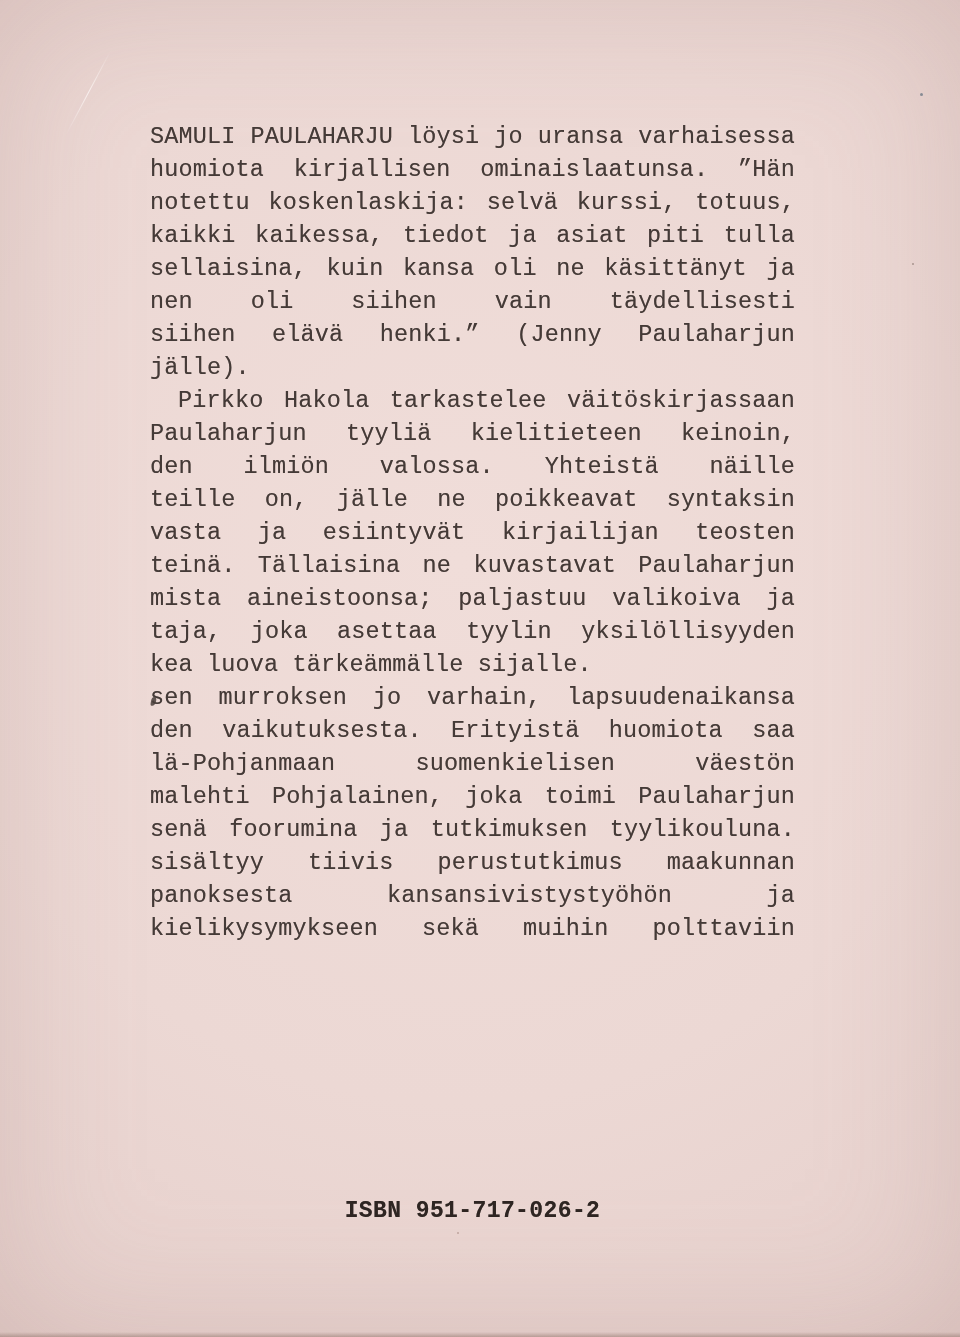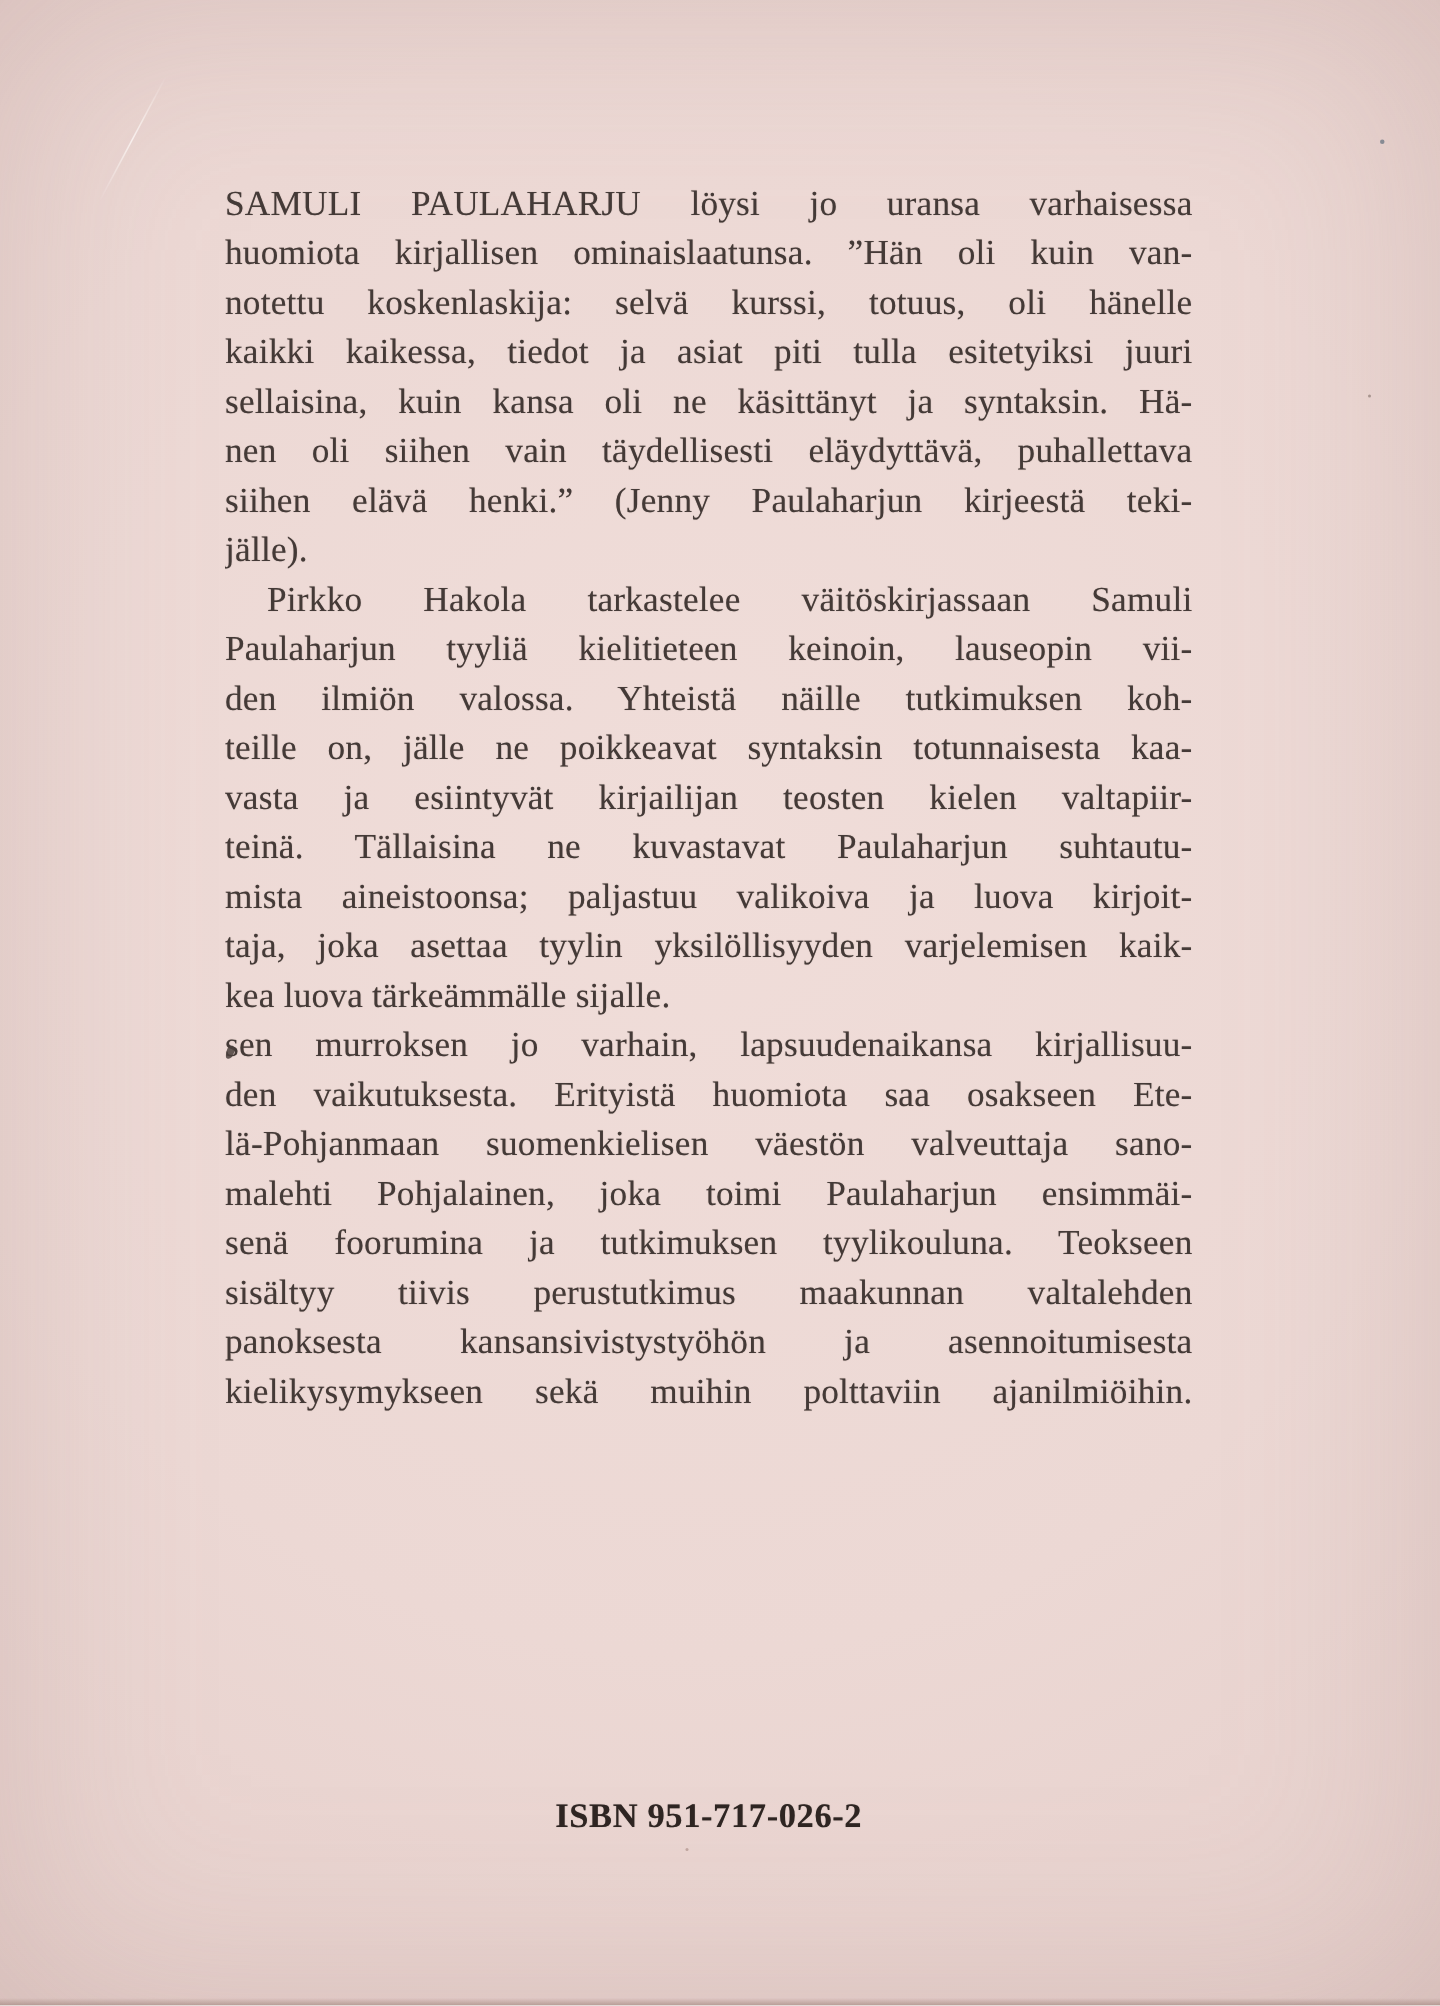--- a/index.html
+++ b/index.html
@@ -13,20 +13,21 @@
     position: relative;
     font-family: "Liberation Serif", "DejaVu Serif", serif;
   }
   .cover {
     position: absolute;
     inset: 0;
     background:
       radial-gradient(ellipse 120% 90% at 48% 42%,
         #f0ddd9 0%, #ecd8d4 45%, #e7d1cd 72%, #ddc6c2 100%);
     box-shadow: inset 0 0 140px rgba(170, 138, 132, 0.28);
+    font-family: Liberation Mono, monospace;
   }
   .bottom-edge {
     position: absolute;
     left: 0;
     bottom: 0;
     width: 100%;
     height: 5px;
     background: linear-gradient(to bottom, rgba(160,130,122,0) 0%, rgba(150,120,112,0.55) 100%);
   }
   .text-block {

